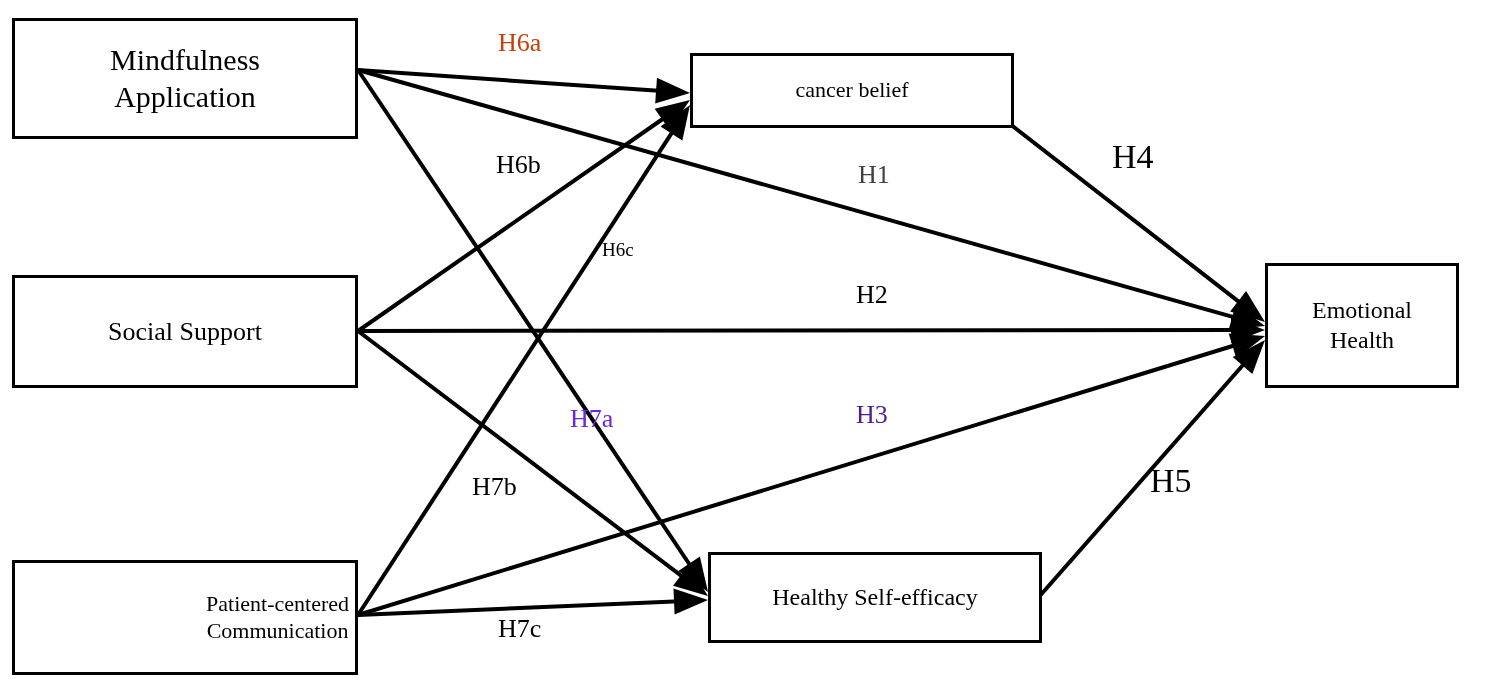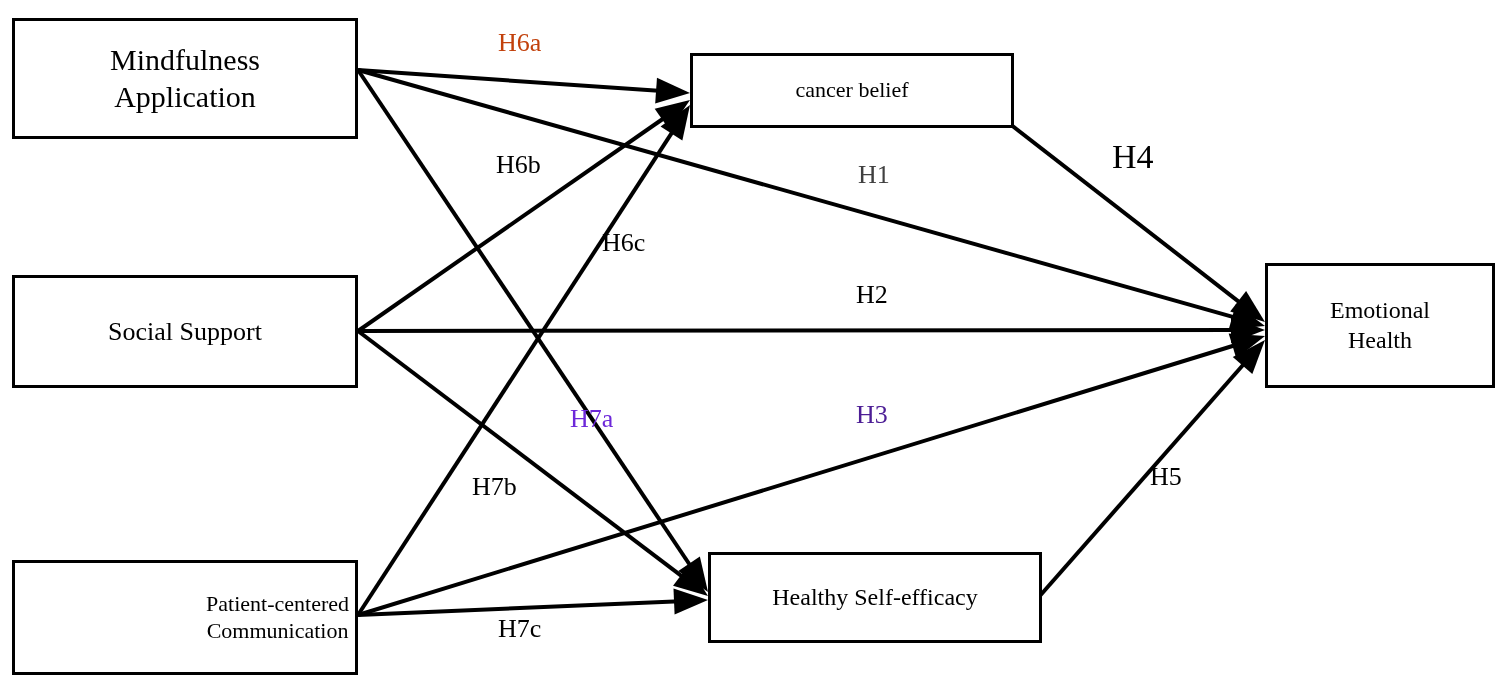--- a/index.html
+++ b/index.html
@@ -109,28 +109,28 @@
     <div class="node" style="left: 12px; top: 560px; width: 346px; height: 115px; font-size: 22px; border-width: 3px; border-color: rgb(0, 0, 0); justify-content: flex-end;">
       <span class="node-label">Patient-centered
 Communication</span>
     </div>
     <div class="node" style="left: 690px; top: 53px; width: 324px; height: 75px; font-size: 22px; border-width: 3px; border-color: rgb(0, 0, 0);">
       <span class="node-label">cancer belief</span>
     </div>
     <div class="node" style="left: 708px; top: 552px; width: 334px; height: 91px; font-size: 24px; border-width: 3px; border-color: rgb(0, 0, 0);">
       <span class="node-label">Healthy Self-efficacy</span>
     </div>
-    <div class="node" style="left: 1265px; top: 263px; width: 230px; height: 125px; font-size: 24px; border-width: 3px; border-color: rgb(0, 0, 0);">
+    <div class="node" style="left: 1265px; top: 263px; width: 194px; height: 125px; font-size: 24px; border-width: 3px; border-color: rgb(0, 0, 0);">
       <span class="node-label">Emotional
 Health</span>
     </div>
     <div class="edge-label" style="left: 498px; top: 30px; font-size: 26px; color: #c2410c;">H6a</div>
     <div class="edge-label" style="left: 858px; top: 162px; font-size: 26px; color: #404040;">H1</div>
     <div class="edge-label" style="left: 570px; top: 366px; font-size: 26px; color: #6d28d9; margin-top: 40px;">H7a</div>
     <div class="edge-label" style="left: 496px; top: 152px; font-size: 26px; color: rgb(0, 0, 0);">H6b</div>
     <div class="edge-label" style="left: 856px; top: 282px; font-size: 26px; color: rgb(0, 0, 0);">H2</div>
     <div class="edge-label" style="left: 472px; top: 474px; font-size: 26px; color: rgb(0, 0, 0);">H7b</div>
-    <div class="edge-label" style="left: 602px; top: 230px; font-size: 26px; color: rgb(0, 0, 0);">H6c</div>
+    <div class="edge-label" style="left: 602px; top: 240px; font-size: 19px; color: rgb(0, 0, 0);">H6c</div>
     <div class="edge-label" style="left: 856px; top: 402px; font-size: 26px; color: #4c1d95;">H3</div>
     <div class="edge-label" style="left: 498px; top: 616px; font-size: 26px; color: rgb(0, 0, 0);">H7c</div>
     <div class="edge-label" style="left: 1092px; top: 140px; font-size: 34px; color: rgb(0, 0, 0); margin-left: 20px;">H4</div>
-    <div class="edge-label" style="left: 1150px; top: 464px; font-size: 26px; color: rgb(0, 0, 0);">H5</div>
+    <div class="edge-label" style="left: 1150px; top: 464px; font-size: 34px; color: rgb(0, 0, 0);">H5</div>
   </div>
 
 </body></html>

